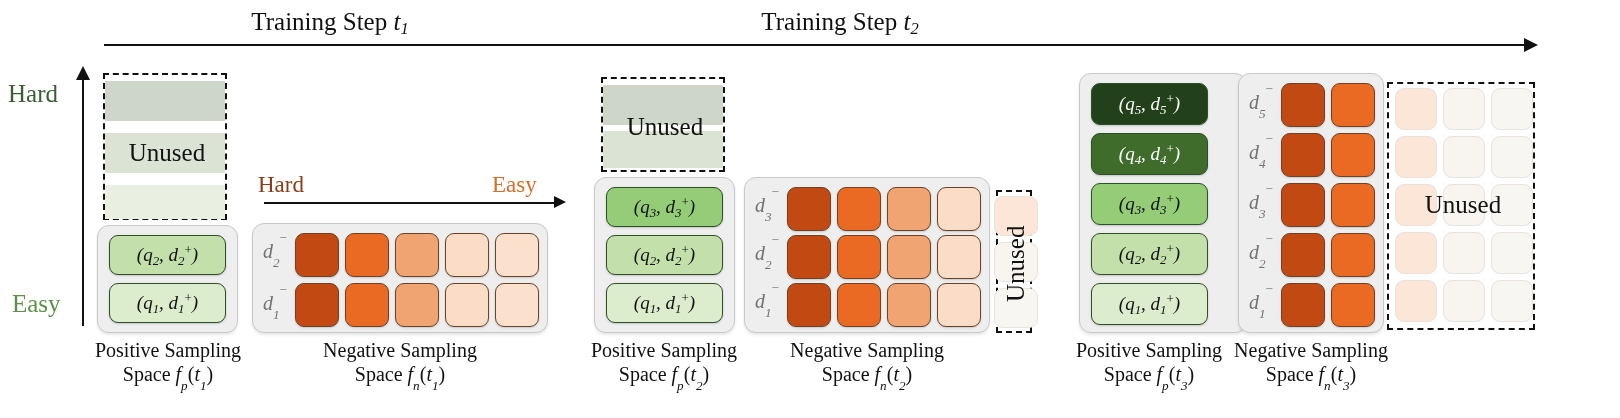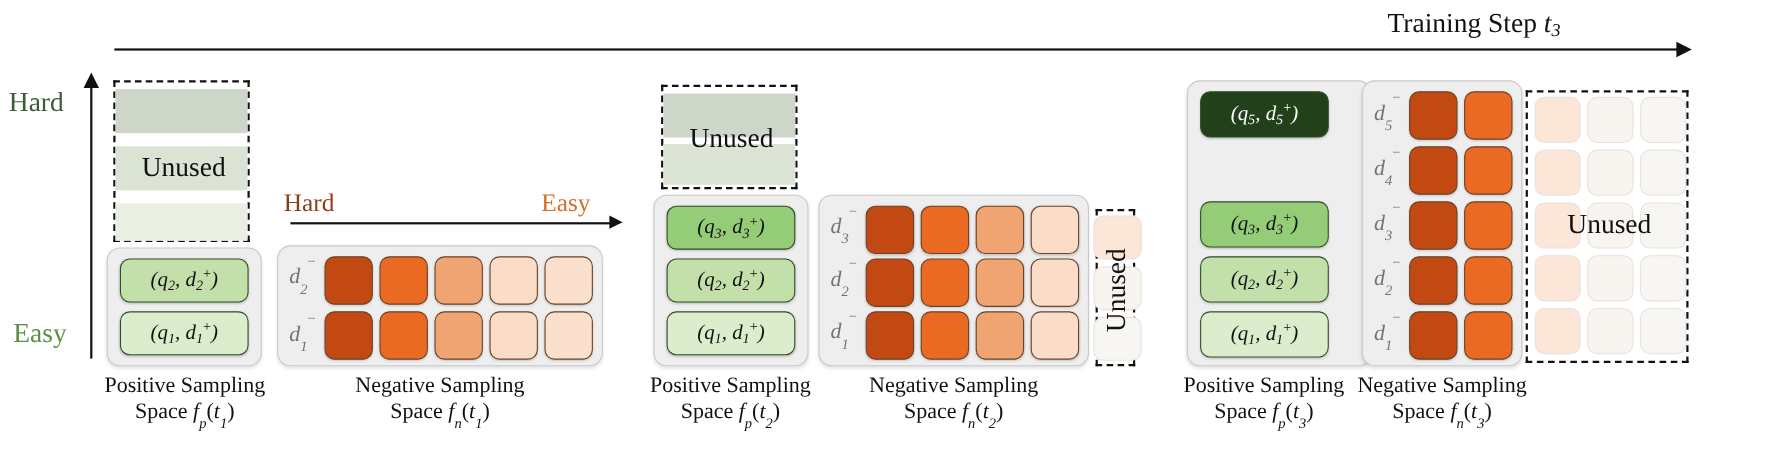--- a/index.html
+++ b/index.html
@@ -115,23 +115,27 @@
   }
 </style>
 </head>
 <body>
 
 <div class="stage">
 
   <div class="tl-axis"></div>
   <div class="tl-arrow"></div>
 
-  <div class="tl-label" style="left:1160px;width:360px;">
+  <div class="tl-label" style="left:150px;width:360px;">
     <span>Training Step</span>
-    <i>t</i><sub>3</sub>
+    <i>t</i><sub>1</sub>
+  </div>
+  <div class="tl-label" style="left:660px;width:360px;">
+    <span>Training Step</span>
+    <i>t</i><sub>2</sub>
   </div>
 
   <div class="v-axis"></div>
   <div class="v-arrow"></div>
   <div class="v-hard">Hard</div>
   <div class="v-easy">Easy</div>
 
   <div class="dashed" style="left:103px;top:73px;width:124px;height:147px;">
     <div class="band" style="left:0;top:6px;width:100%;height:40px;background:#cdd6c8;"></div>
     <div class="band" style="left:0;top:58px;width:100%;height:40px;background:#dbe3d4;"></div>
@@ -243,20 +247,23 @@
   <div class="cap" style="left:777px;top:338px;width:180px;">
     <span>Negative Sampling</span><br>
     <span>Space</span>
     <i>f</i><sub>n</sub>(<i>t</i><sub>2</sub>)
   </div>
 
   <div class="panel" style="left:1079px;top:73px;width:168px;height:260px;text-align:center;">
     <div class="pill" style="left:11px;top:9px;width:117px;height:42px;background:#22401a;color:#ffffff;">
       <span class="tex">(<i>q</i><sub>5</sub>,&nbsp;<i>d</i><sub>5</sub><sup>+</sup>)</span>
     </div>
+    <div class="pill" style="left:11px;top:59px;width:117px;height:42px;background:#3f6b2b;color:#ffffff;">
+      <span class="tex">(<i>q</i><sub>4</sub>,&nbsp;<i>d</i><sub>4</sub><sup>+</sup>)</span>
+    </div>
     <div class="pill" style="left:11px;top:109px;width:117px;height:42px;background:#94cc78;color:#111;">
       <span class="tex">(<i>q</i><sub>3</sub>,&nbsp;<i>d</i><sub>3</sub><sup>+</sup>)</span>
     </div>
     <div class="pill" style="left:11px;top:159px;width:117px;height:42px;background:#c3e0ab;color:#111;">
       <span class="tex">(<i>q</i><sub>2</sub>,&nbsp;<i>d</i><sub>2</sub><sup>+</sup>)</span>
     </div>
     <div class="pill" style="left:11px;top:209px;width:117px;height:42px;background:#dcedcd;color:#111;">
       <span class="tex">(<i>q</i><sub>1</sub>,&nbsp;<i>d</i><sub>1</sub><sup>+</sup>)</span>
     </div>
   </div>

